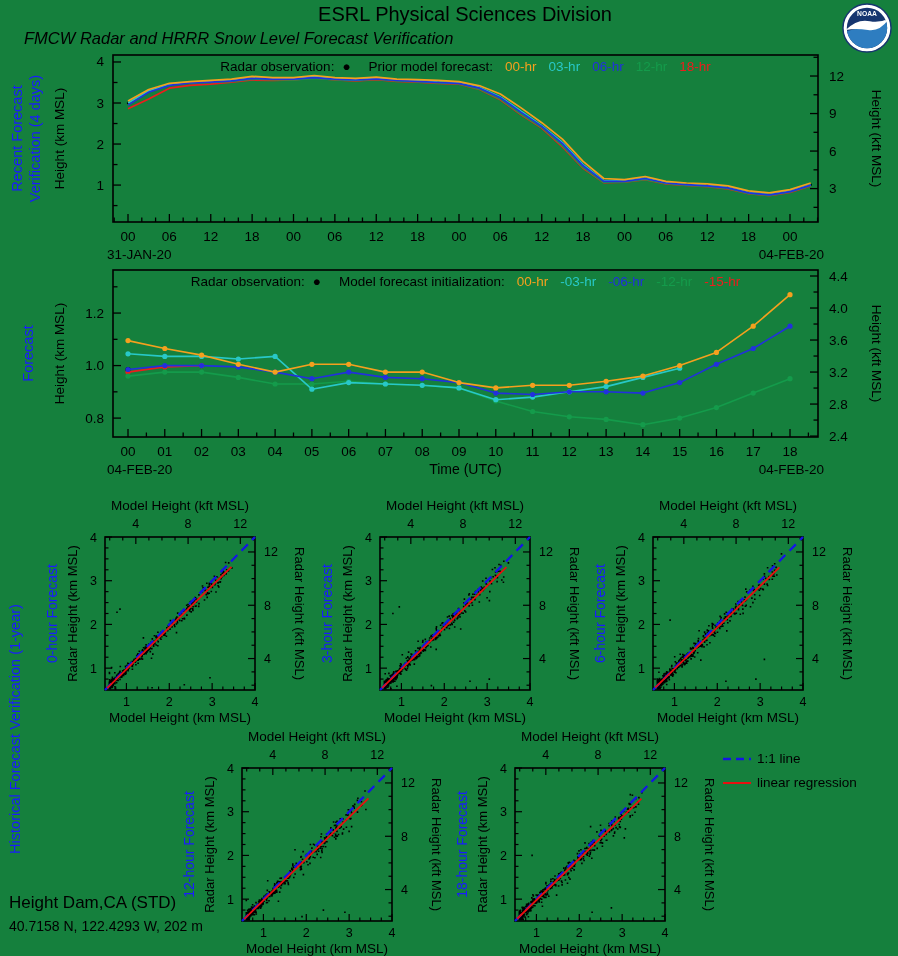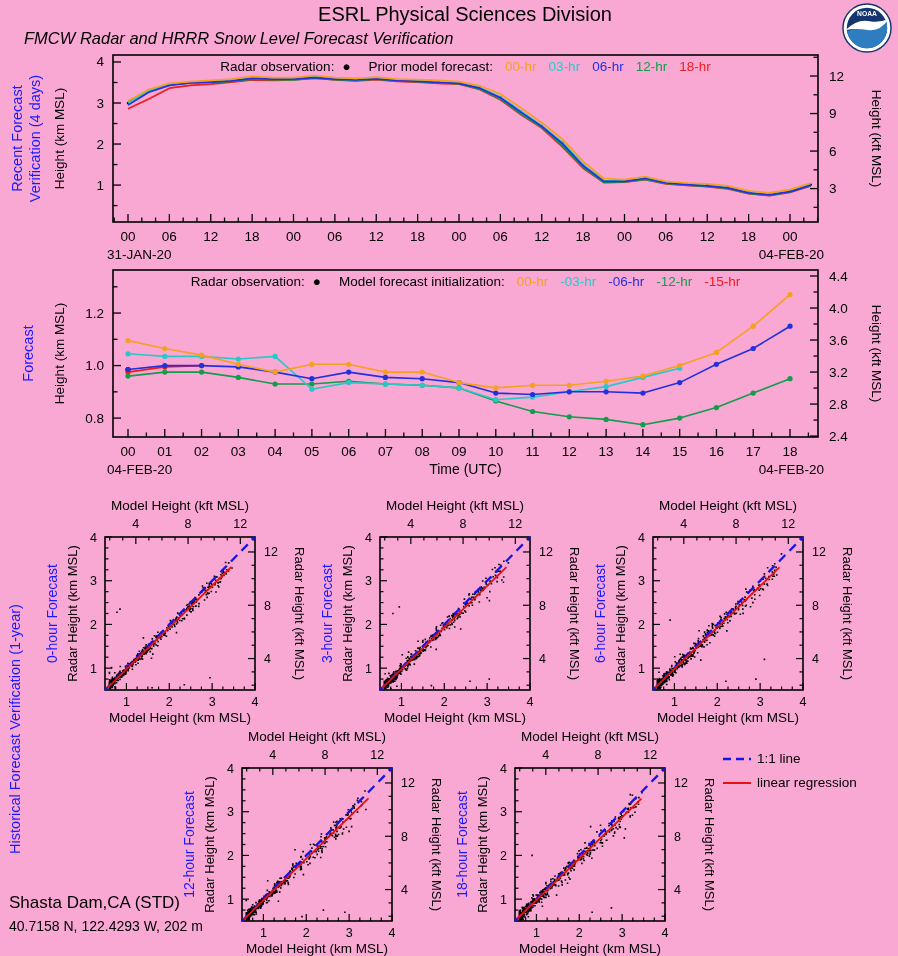--- a/index.html
+++ b/index.html
@@ -1,16 +1,16 @@
 <!DOCTYPE html>
 <html><head>
 <meta charset="utf-8">
 <style>
   html,body{margin:0;padding:0;background:#fff;}
-  .page{position:relative;width:898px;height:956px;background:#f9a8d4;
+  .page{position:relative;width:898px;height:956px;background:#15803d;
         font-family:"Liberation Sans",sans-serif;overflow:hidden;}
   .hdr-title{position:absolute;top:3px;left:0;right:0;padding-left:32px;
         text-align:center;font-size:20px;color:#000;}
   .hdr-sub{position:absolute;top:29px;left:0;right:0;padding-left:24px;
         text-align:left;font-size:16.5px;color:#000;font-style:italic;}
   .noaa{position:absolute;top:3px;right:6px;width:50px;height:50px;}
   .site{position:absolute;left:9px;top:893px;font-size:17px;color:#000;}
   .coords{position:absolute;left:9px;top:918px;font-size:14px;color:#000;}
   #plot-svg{position:absolute;left:0;top:0;}
   svg text{font-family:"Liberation Sans",sans-serif;}
@@ -805,15 +805,15 @@
         </g>
         <g>
           <line x1="723" y1="759" x2="751" y2="759" stroke="#1414e6" stroke-width="2.3" stroke-dasharray="8 5"></line>
           <text x="757" y="763" font-size="13.5" text-anchor="start" fill="#000">1:1 line</text>
           <line x1="723" y1="783" x2="751" y2="783" stroke="#e81010" stroke-width="2"></line>
           <text x="757" y="787" font-size="13.5" text-anchor="start" fill="#000">linear regression</text>
         </g>
       </g>
     </svg>
 
-  <div class="site">Shasta Dam,CA (STD)</div>
+  <div class="site">Height Dam,CA (STD)</div>
   <div class="coords">40.7158 N, 122.4293 W, 202 m</div>
 </div>
 
 </body></html>

